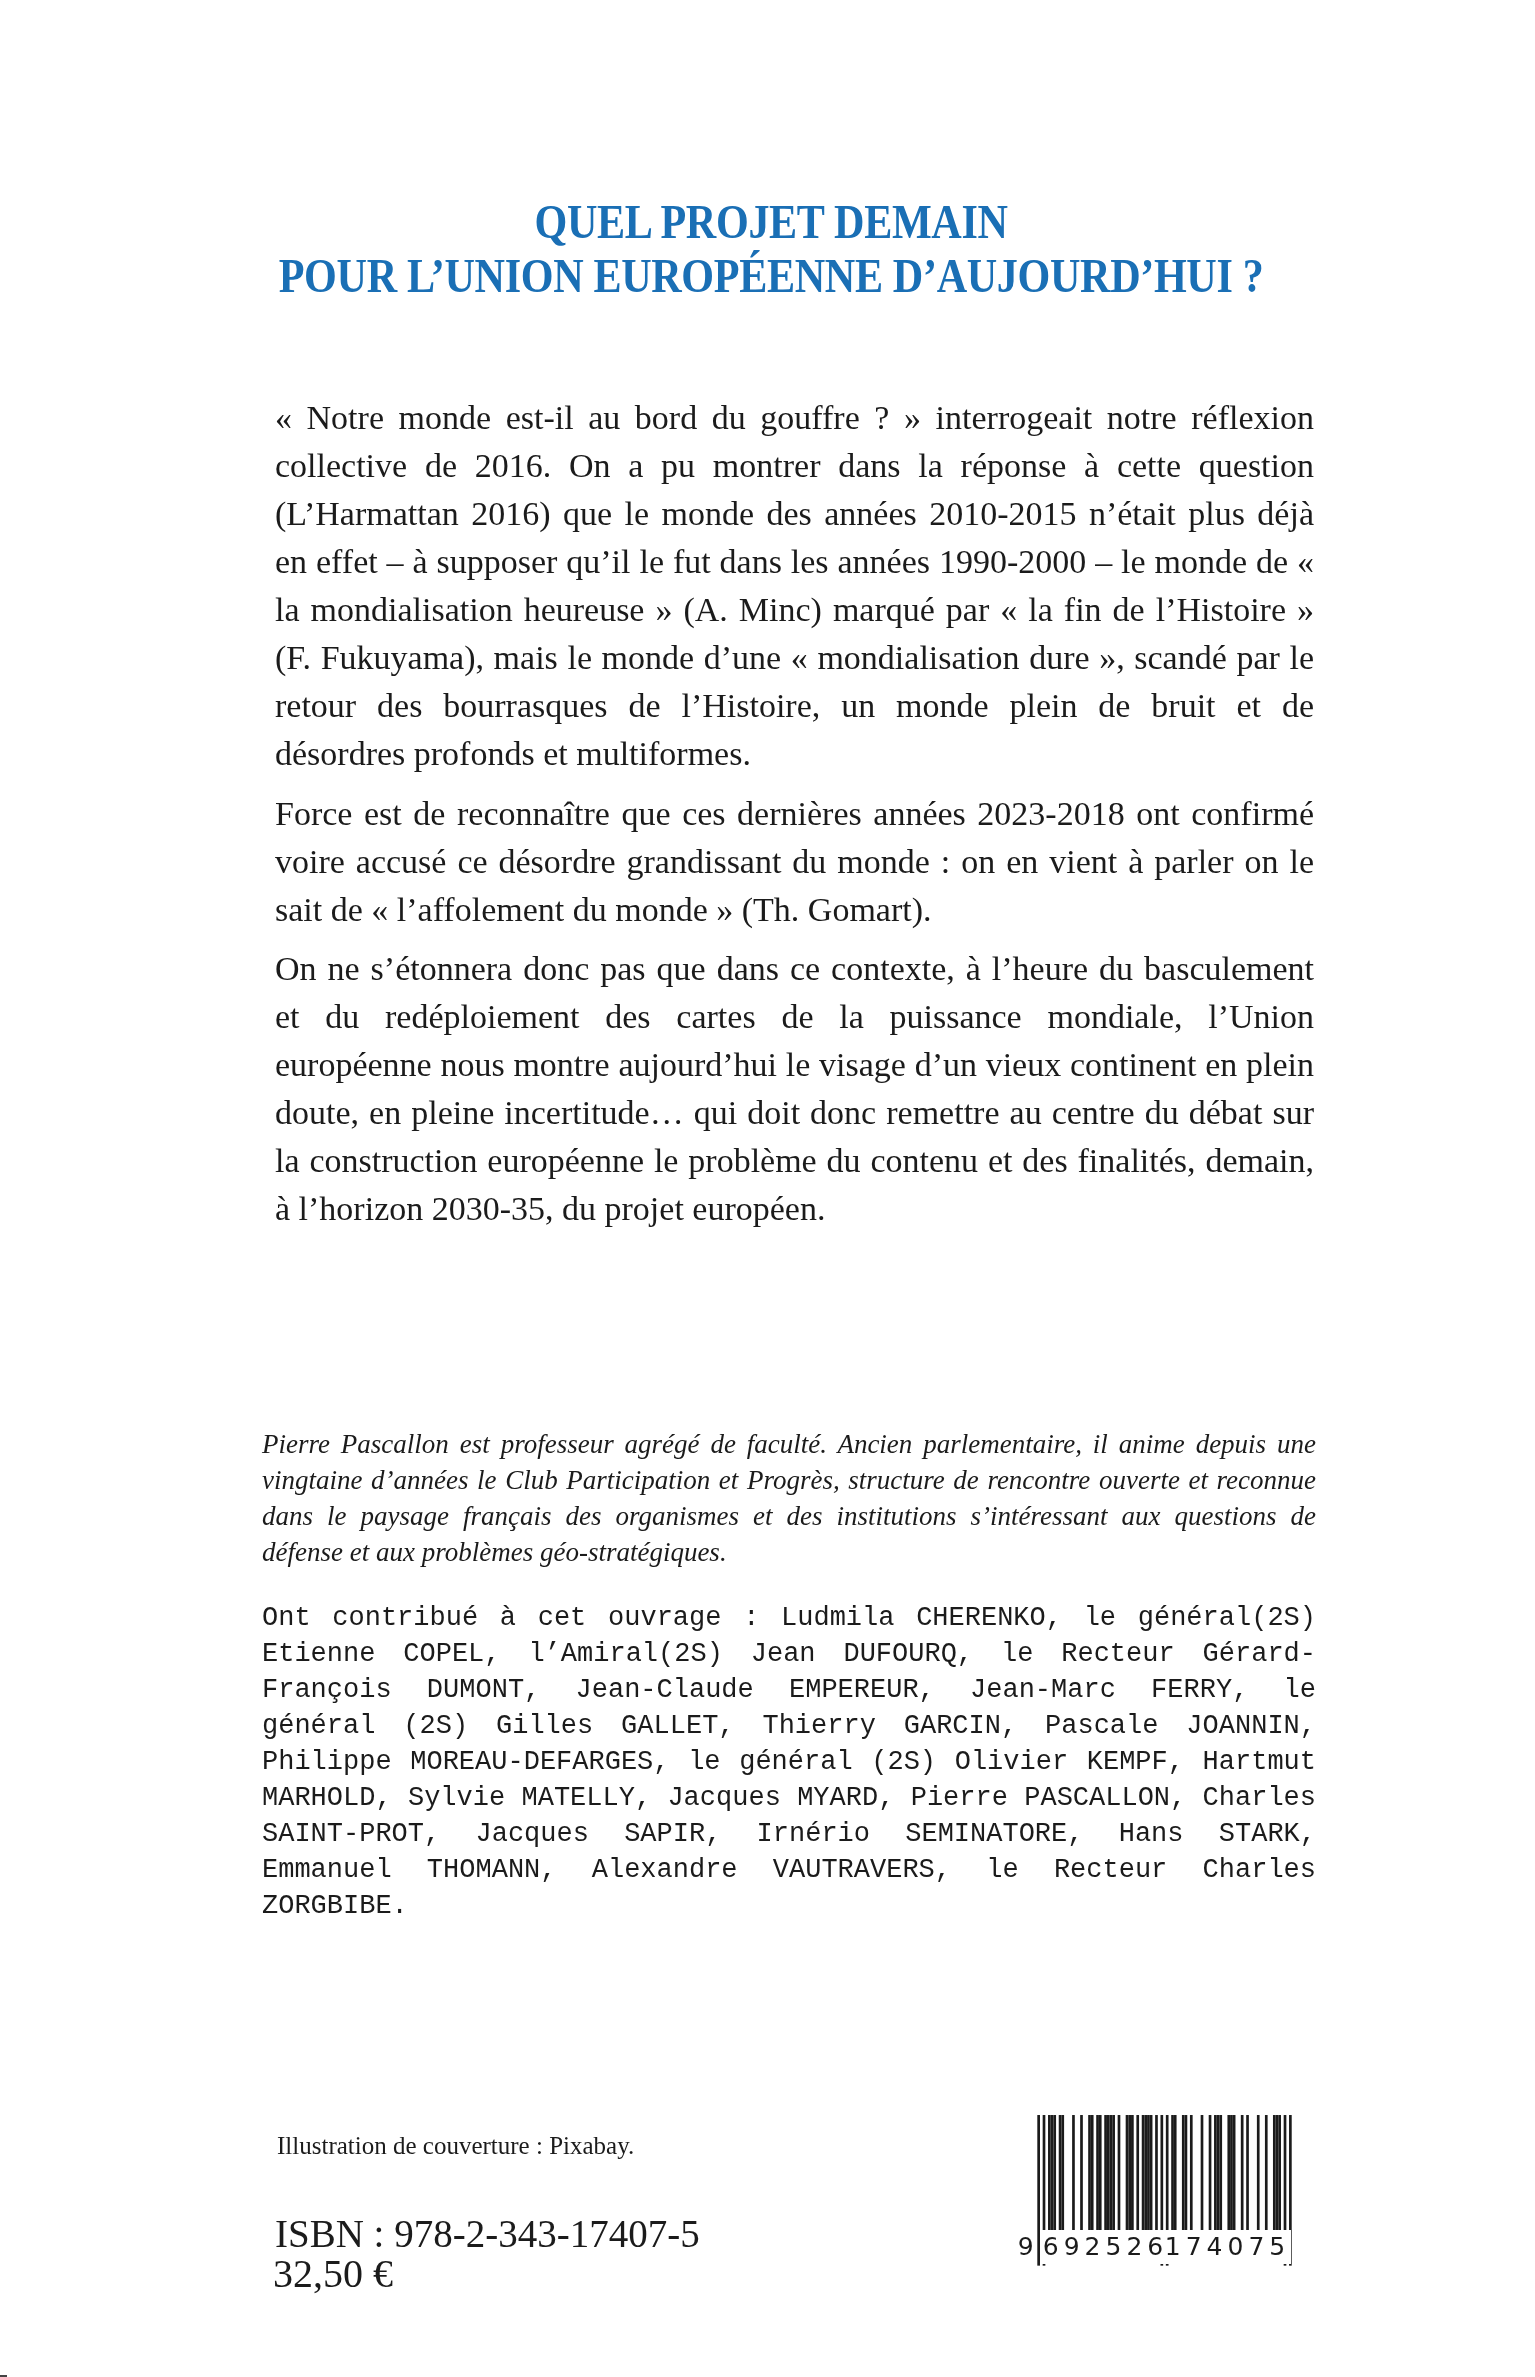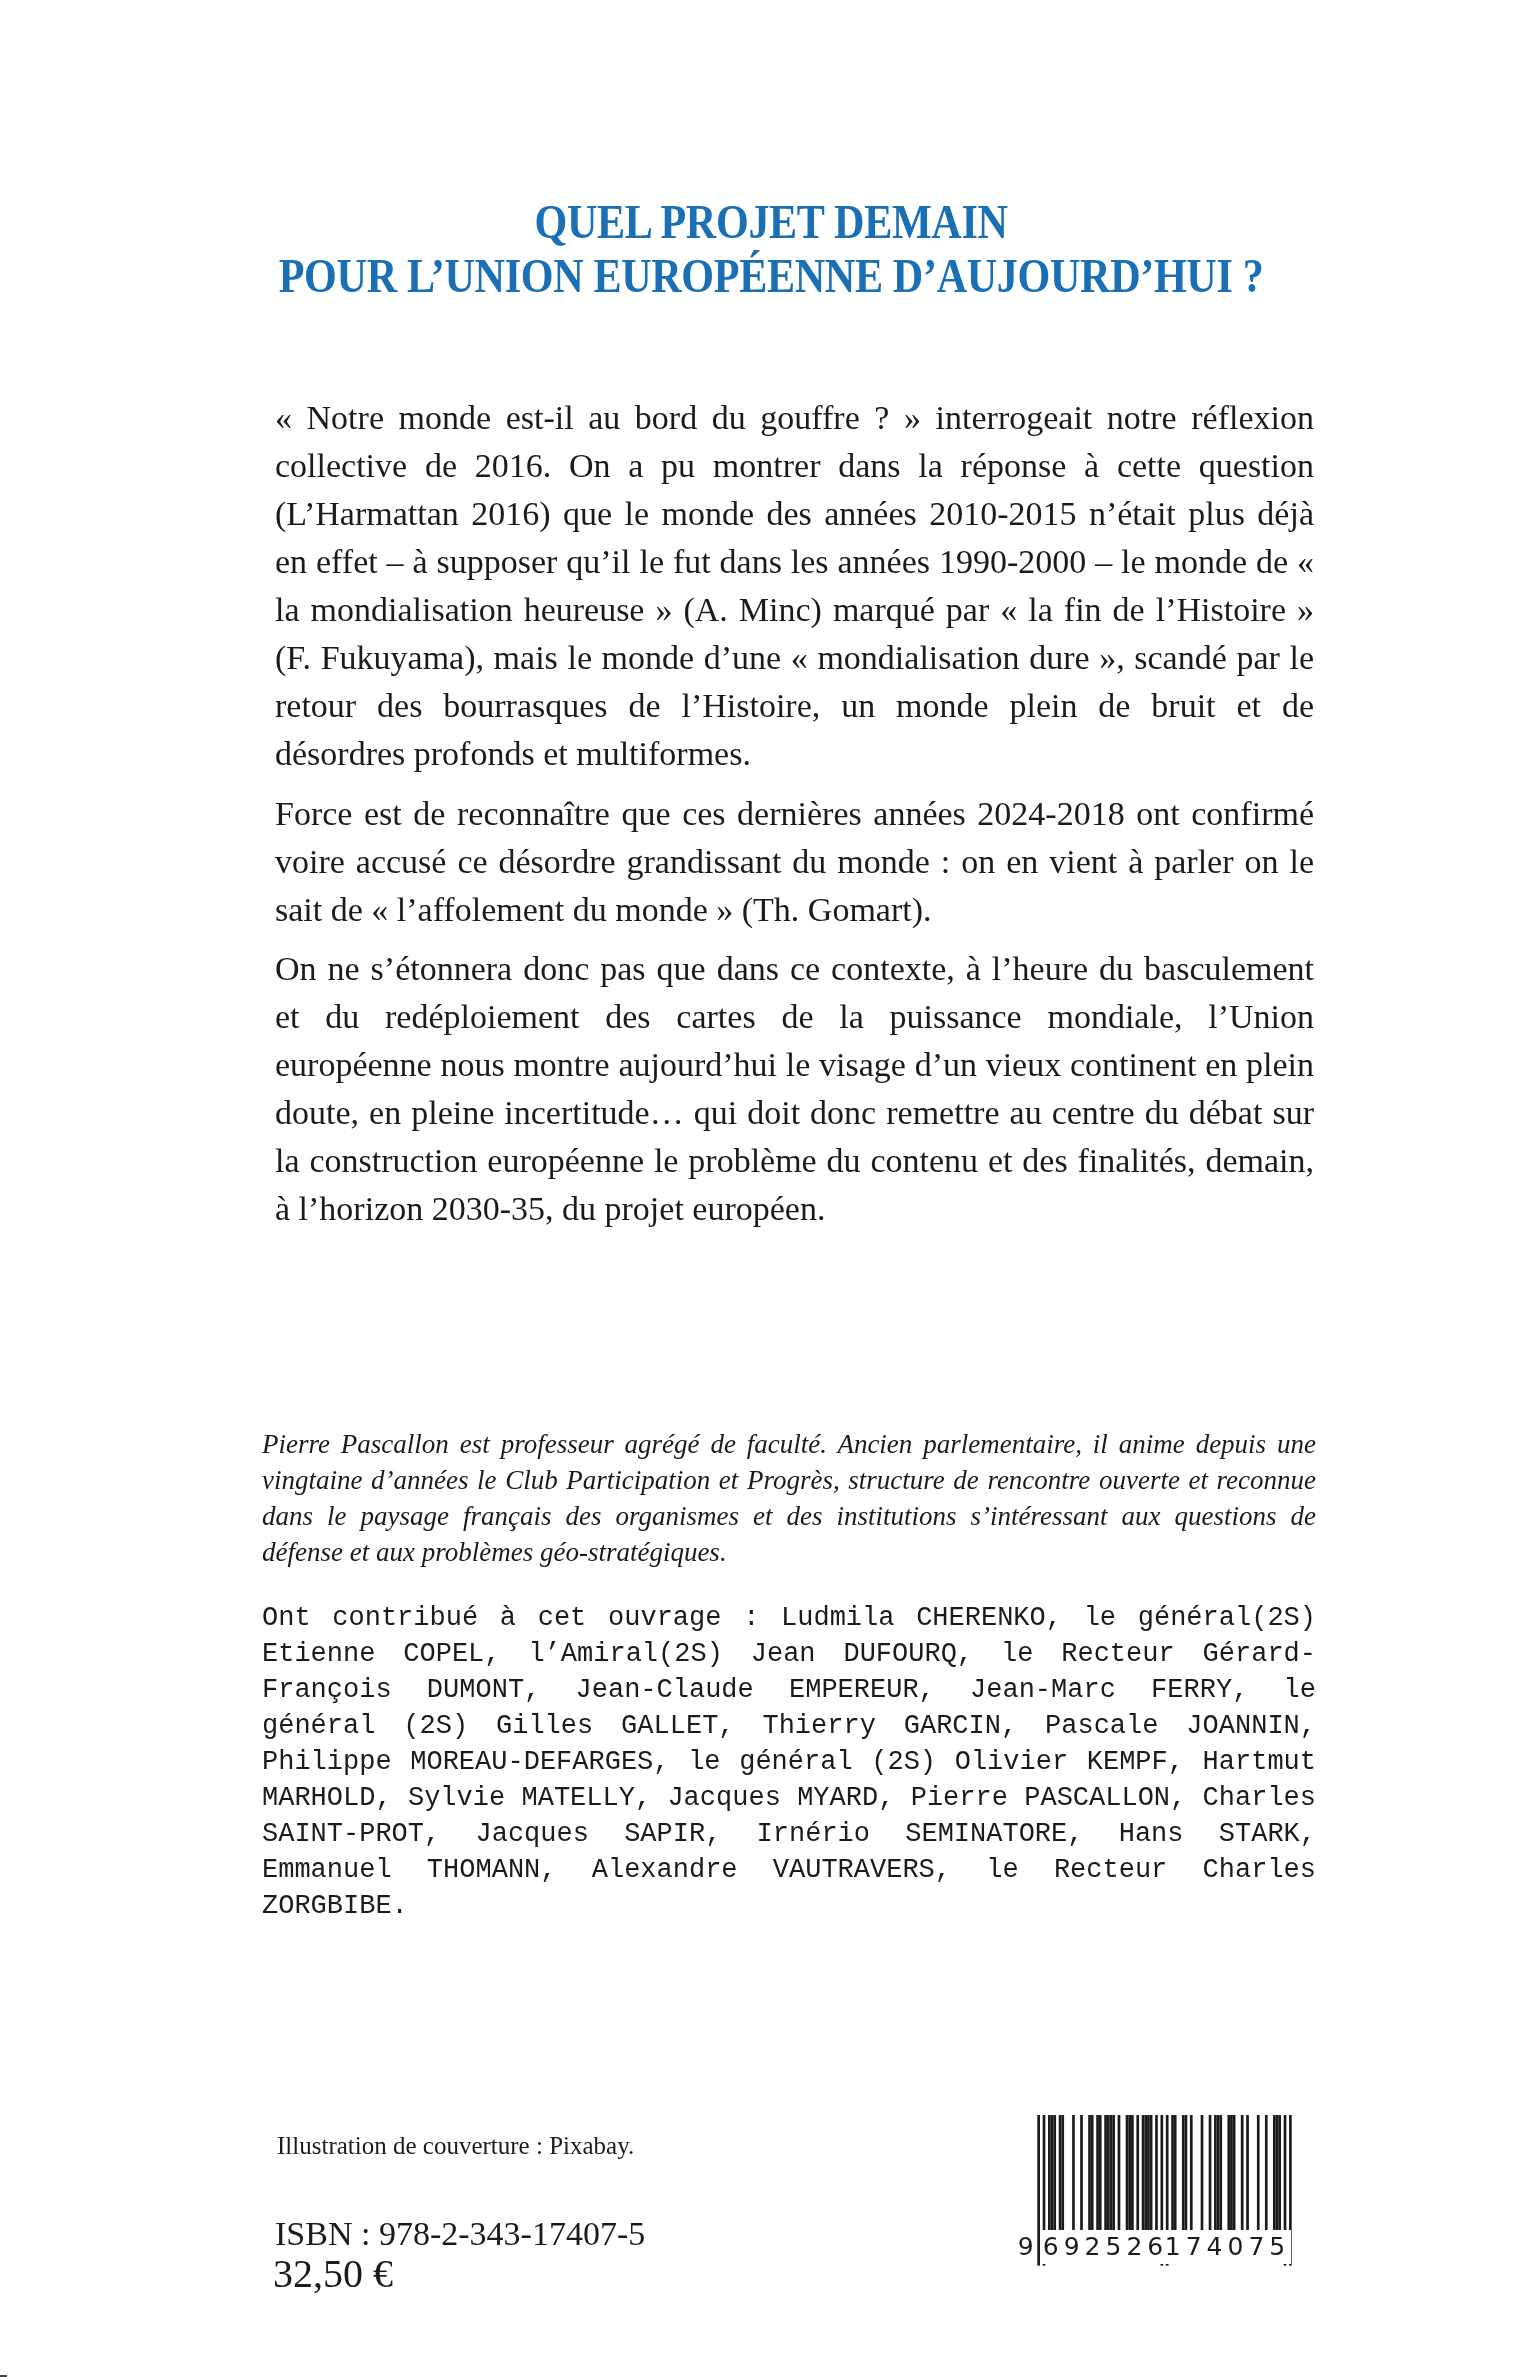--- a/index.html
+++ b/index.html
@@ -13,40 +13,40 @@
           font-size: 34px; line-height: 48px; text-align: justify; }
   .body p { margin: 0 0 11.7px 0; }
   .bio { position: absolute; left: 262px; width: 1054px; top: 1426px;
          font-size: 27px; line-height: 36px; font-style: italic; text-align: justify; }
   .bio p { margin: 0; }
   .bio .author { font-weight: normal; margin-top: 8px; }
   .contrib { position: absolute; left: 262px; width: 1054px; top: 1600px;
              font-size: 27px; line-height: 36px; text-align: justify; font-family: Liberation Mono, monospace; }
   .contrib p { margin: 0; }
   .credit { position: absolute; left: 277px; top: 2131px; font-size: 25px; line-height: 30px; }
-  .isbn { position: absolute; left: 275px; top: 2215px; font-size: 34px; line-height: 37px; }
+  .isbn { position: absolute; left: 275px; top: 2215px; font-size: 39px; line-height: 37px; }
   .price { position: absolute; left: 273px; top: 2255px; font-size: 40px; line-height: 37px; }
   .barcode { position: absolute; left: 1015px; top: 2110px; width: 294px; height: 159px; }
   .barcode svg { display: block; }
   .barcode-digits { position: absolute; left: 1017px; top: 2230px; width: 285px; height: 34px;
                     font-family: "DejaVu Sans", sans-serif; font-size: 25px; line-height: 34px; color: #1b1b1b; }
   .barcode-digits span { position: absolute; top: 0; background: #fff; padding: 0 0.8px; }
   .trim-mark { position: absolute; left: 0; top: 2375px; width: 6.7px; height: 2.5px; background: #444; }
 </style>
 </head>
 <body>
 
 <div class="title">
   <div>QUEL PROJET DEMAIN</div>
   <div>POUR L’UNION EUROPÉENNE D’AUJOURD’HUI ?</div>
 </div>
 
 <div class="body">
   <p>« Notre monde est-il au bord du gouffre ? » interrogeait notre réflexion collective de 2016. On a pu montrer dans la réponse à cette question (L’Harmattan 2016) que le monde des années 2010-2015 n’était plus déjà en effet – à supposer qu’il le fut dans les années 1990-2000 – le monde de « la mondialisation heureuse » (A. Minc) marqué par « la fin de l’Histoire » (F. Fukuyama), mais le monde d’une « mondialisation dure », scandé par le retour des bourrasques de l’Histoire, un monde plein de bruit et de désordres profonds et multiformes.</p>
-  <p>Force est de reconnaître que ces dernières années 2024-2018 ont confirmé voire accusé ce désordre grandissant du monde : on en vient à parler on le sait de « l’affolement du monde » (Th. Gomart).</p>
+  <p>Force est de reconnaître que ces dernières années 2023-2018 ont confirmé voire accusé ce désordre grandissant du monde : on en vient à parler on le sait de « l’affolement du monde » (Th. Gomart).</p>
   <p>On ne s’étonnera donc pas que dans ce contexte, à l’heure du basculement et du redéploiement des cartes de la puissance mondiale, l’Union européenne nous montre aujourd’hui le visage d’un vieux continent en plein doute, en pleine incertitude… qui doit donc remettre au centre du débat sur la construction européenne le problème du contenu et des finalités, demain, à l’horizon 2030-35, du projet européen.</p>
 </div>
 
 <div class="bio">
   <p><span class="author">Pierre Pascallon</span><span> est professeur agrégé de faculté. Ancien parlementaire, il anime depuis une vingtaine d’années le Club Participation et Progrès, structure de rencontre ouverte et reconnue dans le paysage français des organismes et des institutions s’intéressant aux questions de défense et aux problèmes géo-stratégiques.</span></p>
 </div>
 
 <div class="contrib">
   <p>Ont contribué à cet ouvrage : Ludmila CHERENKO, le général(2S) Etienne COPEL, l’Amiral(2S) Jean DUFOURQ, le Recteur Gérard-François DUMONT, Jean-Claude EMPEREUR, Jean-Marc FERRY, le général (2S) Gilles GALLET, Thierry GARCIN, Pascale JOANNIN, Philippe MOREAU-DEFARGES, le général (2S) Olivier KEMPF, Hartmut MARHOLD, Sylvie MATELLY, Jacques MYARD, Pierre PASCALLON, Charles SAINT-PROT, Jacques SAPIR, Irnério SEMINATORE, Hans STARK, Emmanuel THOMANN, Alexandre VAUTRAVERS, le Recteur Charles ZORGBIBE.</p>
 </div>

